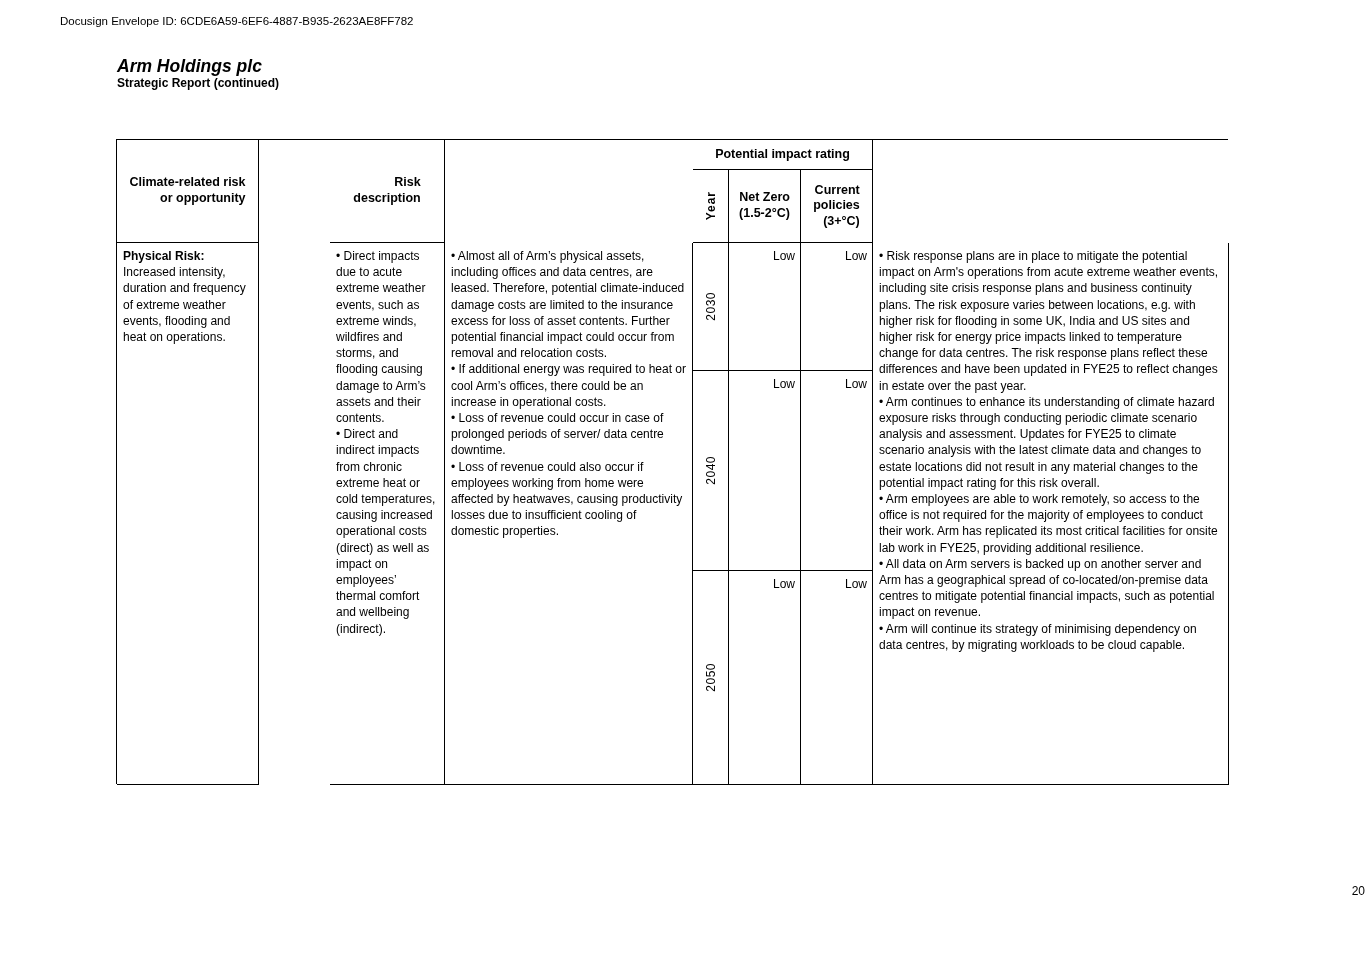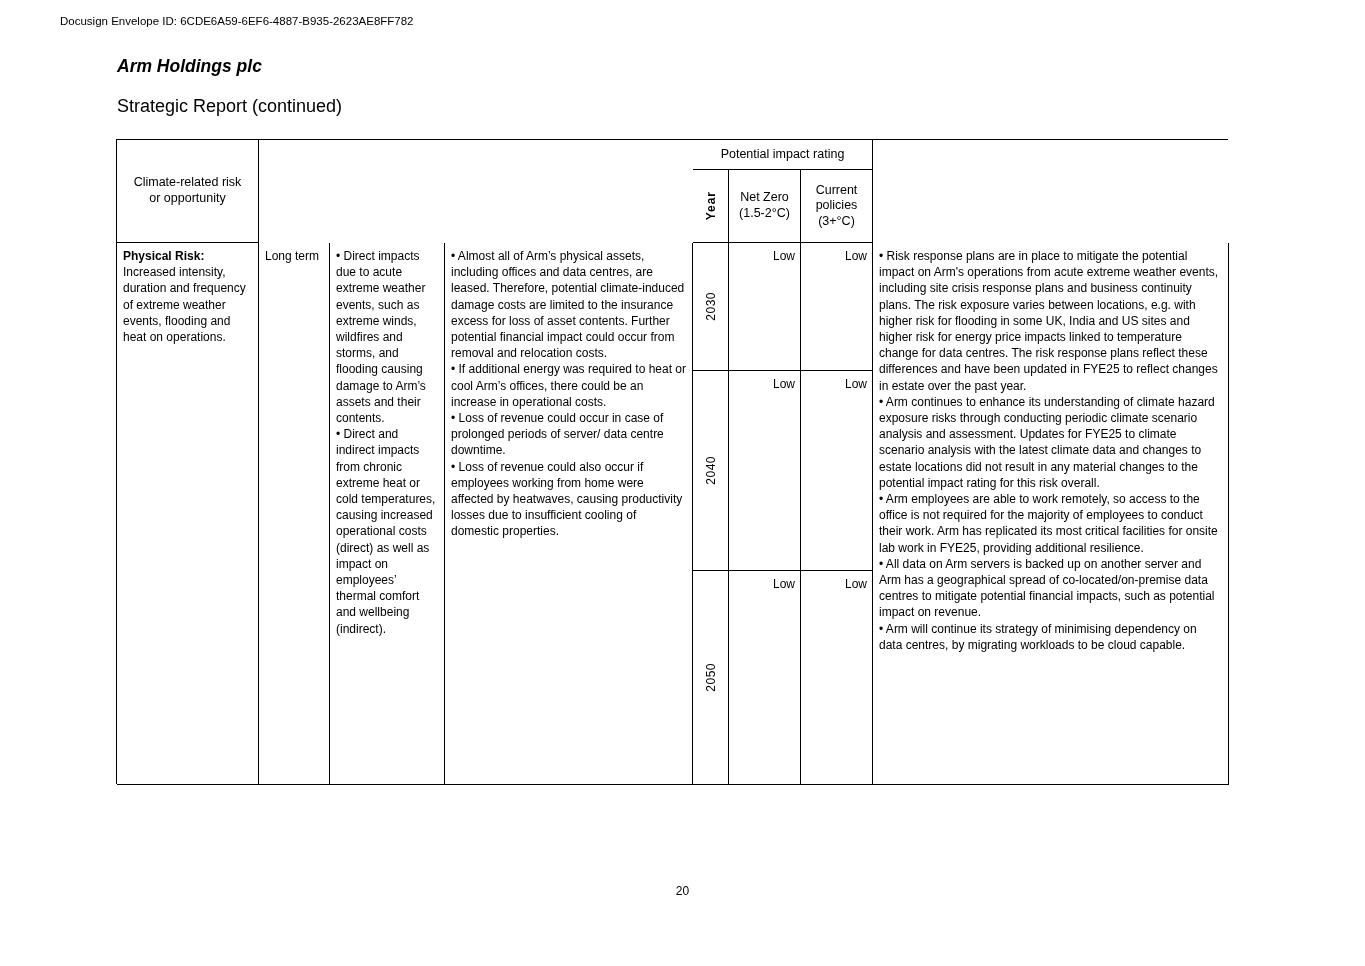--- a/index.html
+++ b/index.html
@@ -13,40 +13,40 @@
   }
   .envelope-id {
     position: absolute; left: 36px; top: 15px;
     font-size: 11.5px; color: #000; padding-left: 24px;
   }
   .doc-title {
     position: absolute; left: 117px; top: 56px;
     font-size: 17.5px; font-weight: bold; line-height: 1.2; font-style: italic;
   }
   .doc-subtitle {
-    position: absolute; left: 117px; top: 96px;
-    font-size: 18px; font-weight: normal; line-height: 1.2;
+    position: absolute; left: 117px; top: 76px;
+    font-size: 12px; font-weight: bold; line-height: 1.2;
   }
   .risk-table {
     position: absolute; left: 116px; top: 139px;
     display: grid;
     grid-template-columns: 142px 71px 115px 248px 36px 72px 72px 356px;
     grid-template-rows: 30px 73px 128px 200px 214px;
     border-top: 1.5px solid #000;
     border-left: 1.5px solid #000;
     width: 1112px; height: 645px;
   }
   .cell {
     border-right: 1.5px solid #000;
     border-bottom: 1.5px solid #000;
     overflow: hidden;
   }
   .hcell {
     display: flex; align-items: center; justify-content: center;
-    text-align: center; font-weight: normal;
+    text-align: right; font-weight: bold;
     font-size: 12.5px; line-height: 1.25;
     padding: 2px 3px;
     white-space: pre-line;
   }
   .bcell {
     font-size: 12px; line-height: 16.2px;
     padding: 5px 5px 6px 6px;
     white-space: pre-line;
     text-align: left;
   }
@@ -64,49 +64,50 @@
     font-size: 12px;
     letter-spacing: 0.5px;
   }
   .rotated.bold { font-weight: bold; letter-spacing: 1px; }
   
   .r12 { grid-row: 1 / 3; }
   .r35 { grid-row: 3 / 6; }
   .c57 { grid-column: 5 / 8; }
   .page-number {
     position: absolute; left: 0; top: 884px; width: 1365px;
-    text-align: center; font-size: 12px;
+    text-align: right; font-size: 12px;
   }
 </style>
 </head>
 <body>
 
 <div class="envelope-id">Docusign Envelope ID: 6CDE6A59-6EF6-4887-B935-2623AE8FF782</div>
 
 <h1 class="doc-title">Arm Holdings plc</h1>
 <h2 class="doc-subtitle">Strategic Report (continued)</h2>
 
 <div class="risk-table">
 
   <div class="cell hcell r12" style="grid-column:1">Climate-related risk
 or opportunity</div>
+  <div class="cell hcell r12" style="grid-column:3">Risk
+description</div>
   <div class="cell hcell c57" style="grid-row:1">Potential impact rating</div>
 
   <div class="cell year-cell" style="grid-column:5; grid-row:2">
     <span class="rotated bold">Year</span>
   </div>
   <div class="cell hcell" style="grid-column:6; grid-row:2">Net Zero
 (1.5-2°C)</div>
   <div class="cell hcell" style="grid-column:7; grid-row:2">Current
 policies
 (3+°C)</div>
 
   <div class="cell bcell r35" style="grid-column:1"><strong>Physical Risk:</strong>
 <span>Increased intensity, duration and frequency of extreme weather events, flooding and heat on operations.</span></div>
-  <div class="cell bcell r35" style="grid-column:2">Long term</div>
   <div class="cell bcell r35" style="grid-column:3">• Direct impacts due to acute extreme weather events, such as extreme winds, wildfires and storms, and flooding causing damage to Arm’s assets and their contents.
 • Direct and indirect impacts from chronic extreme heat or cold temperatures, causing increased operational costs (direct) as well as impact on employees’ thermal comfort and wellbeing (indirect).</div>
   <div class="cell bcell r35" style="grid-column:4">• Almost all of Arm’s physical assets, including offices and data centres, are leased. Therefore, potential climate-induced damage costs are limited to the insurance excess for loss of asset contents. Further potential financial impact could occur from removal and relocation costs.
 • If additional energy was required to heat or cool Arm’s offices, there could be an increase in operational costs.
 • Loss of revenue could occur in case of prolonged periods of server/ data centre downtime.
 • Loss of revenue could also occur if employees working from home were affected by heatwaves, causing productivity losses due to insufficient cooling of domestic properties.</div>
 
   <div class="cell year-cell" style="grid-column:5; grid-row:3">
     <span class="rotated">2030</span>
   </div>

